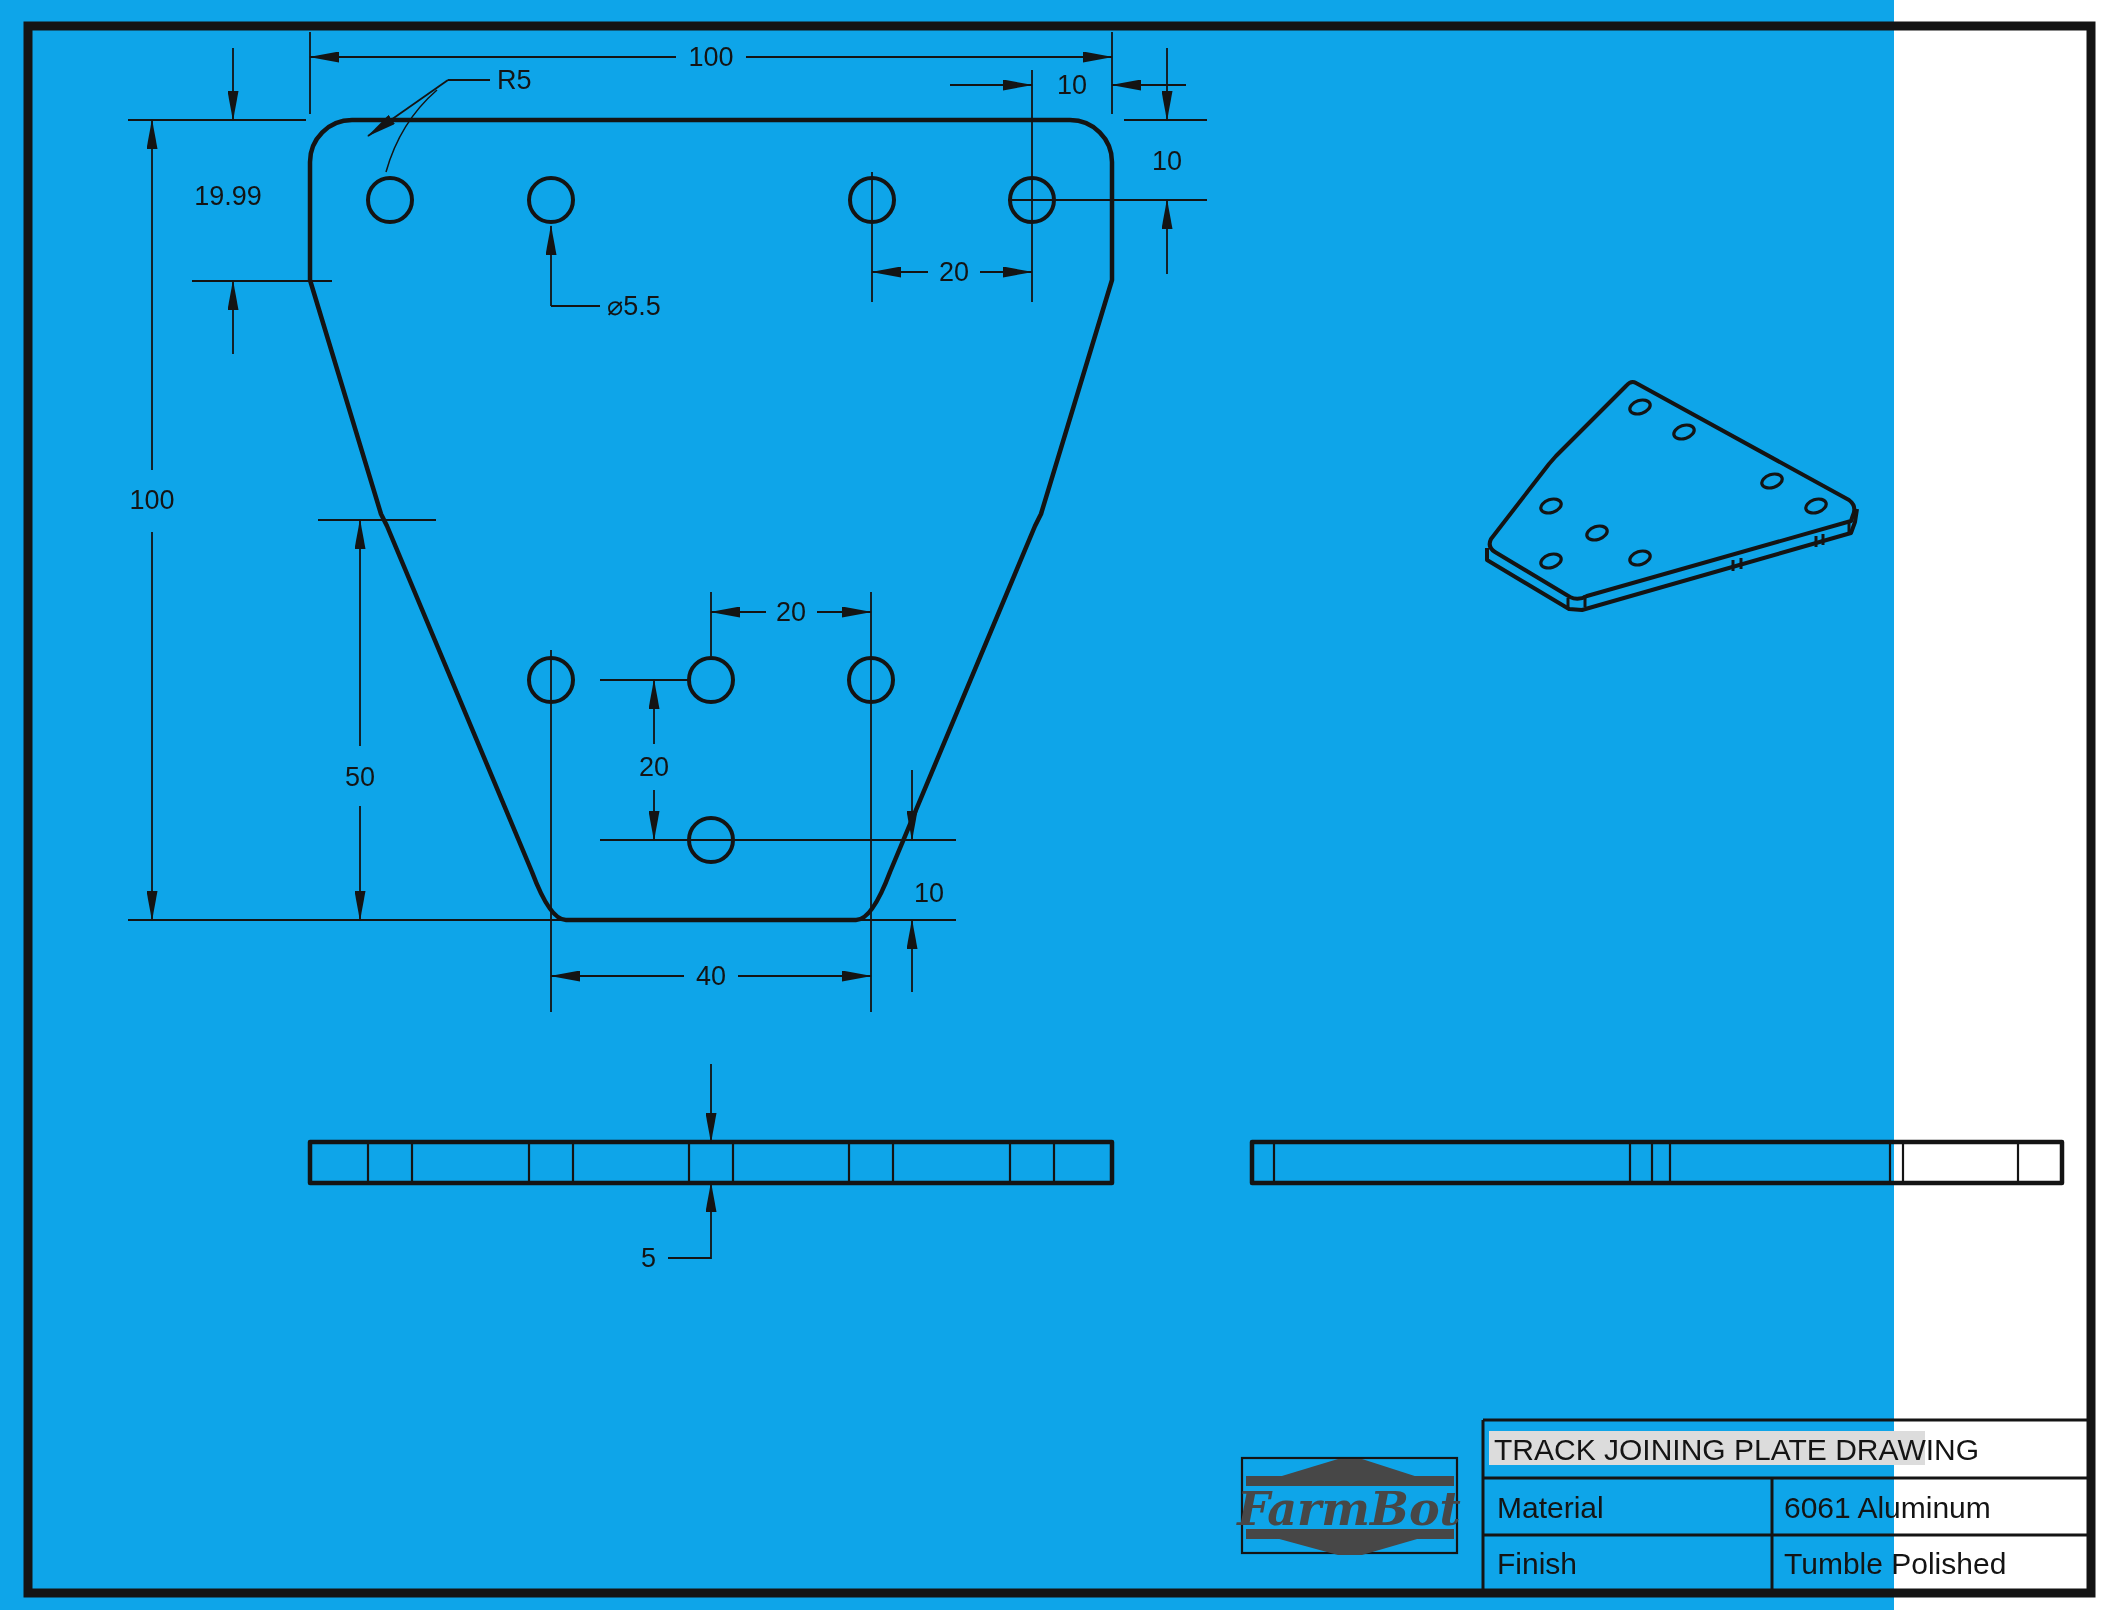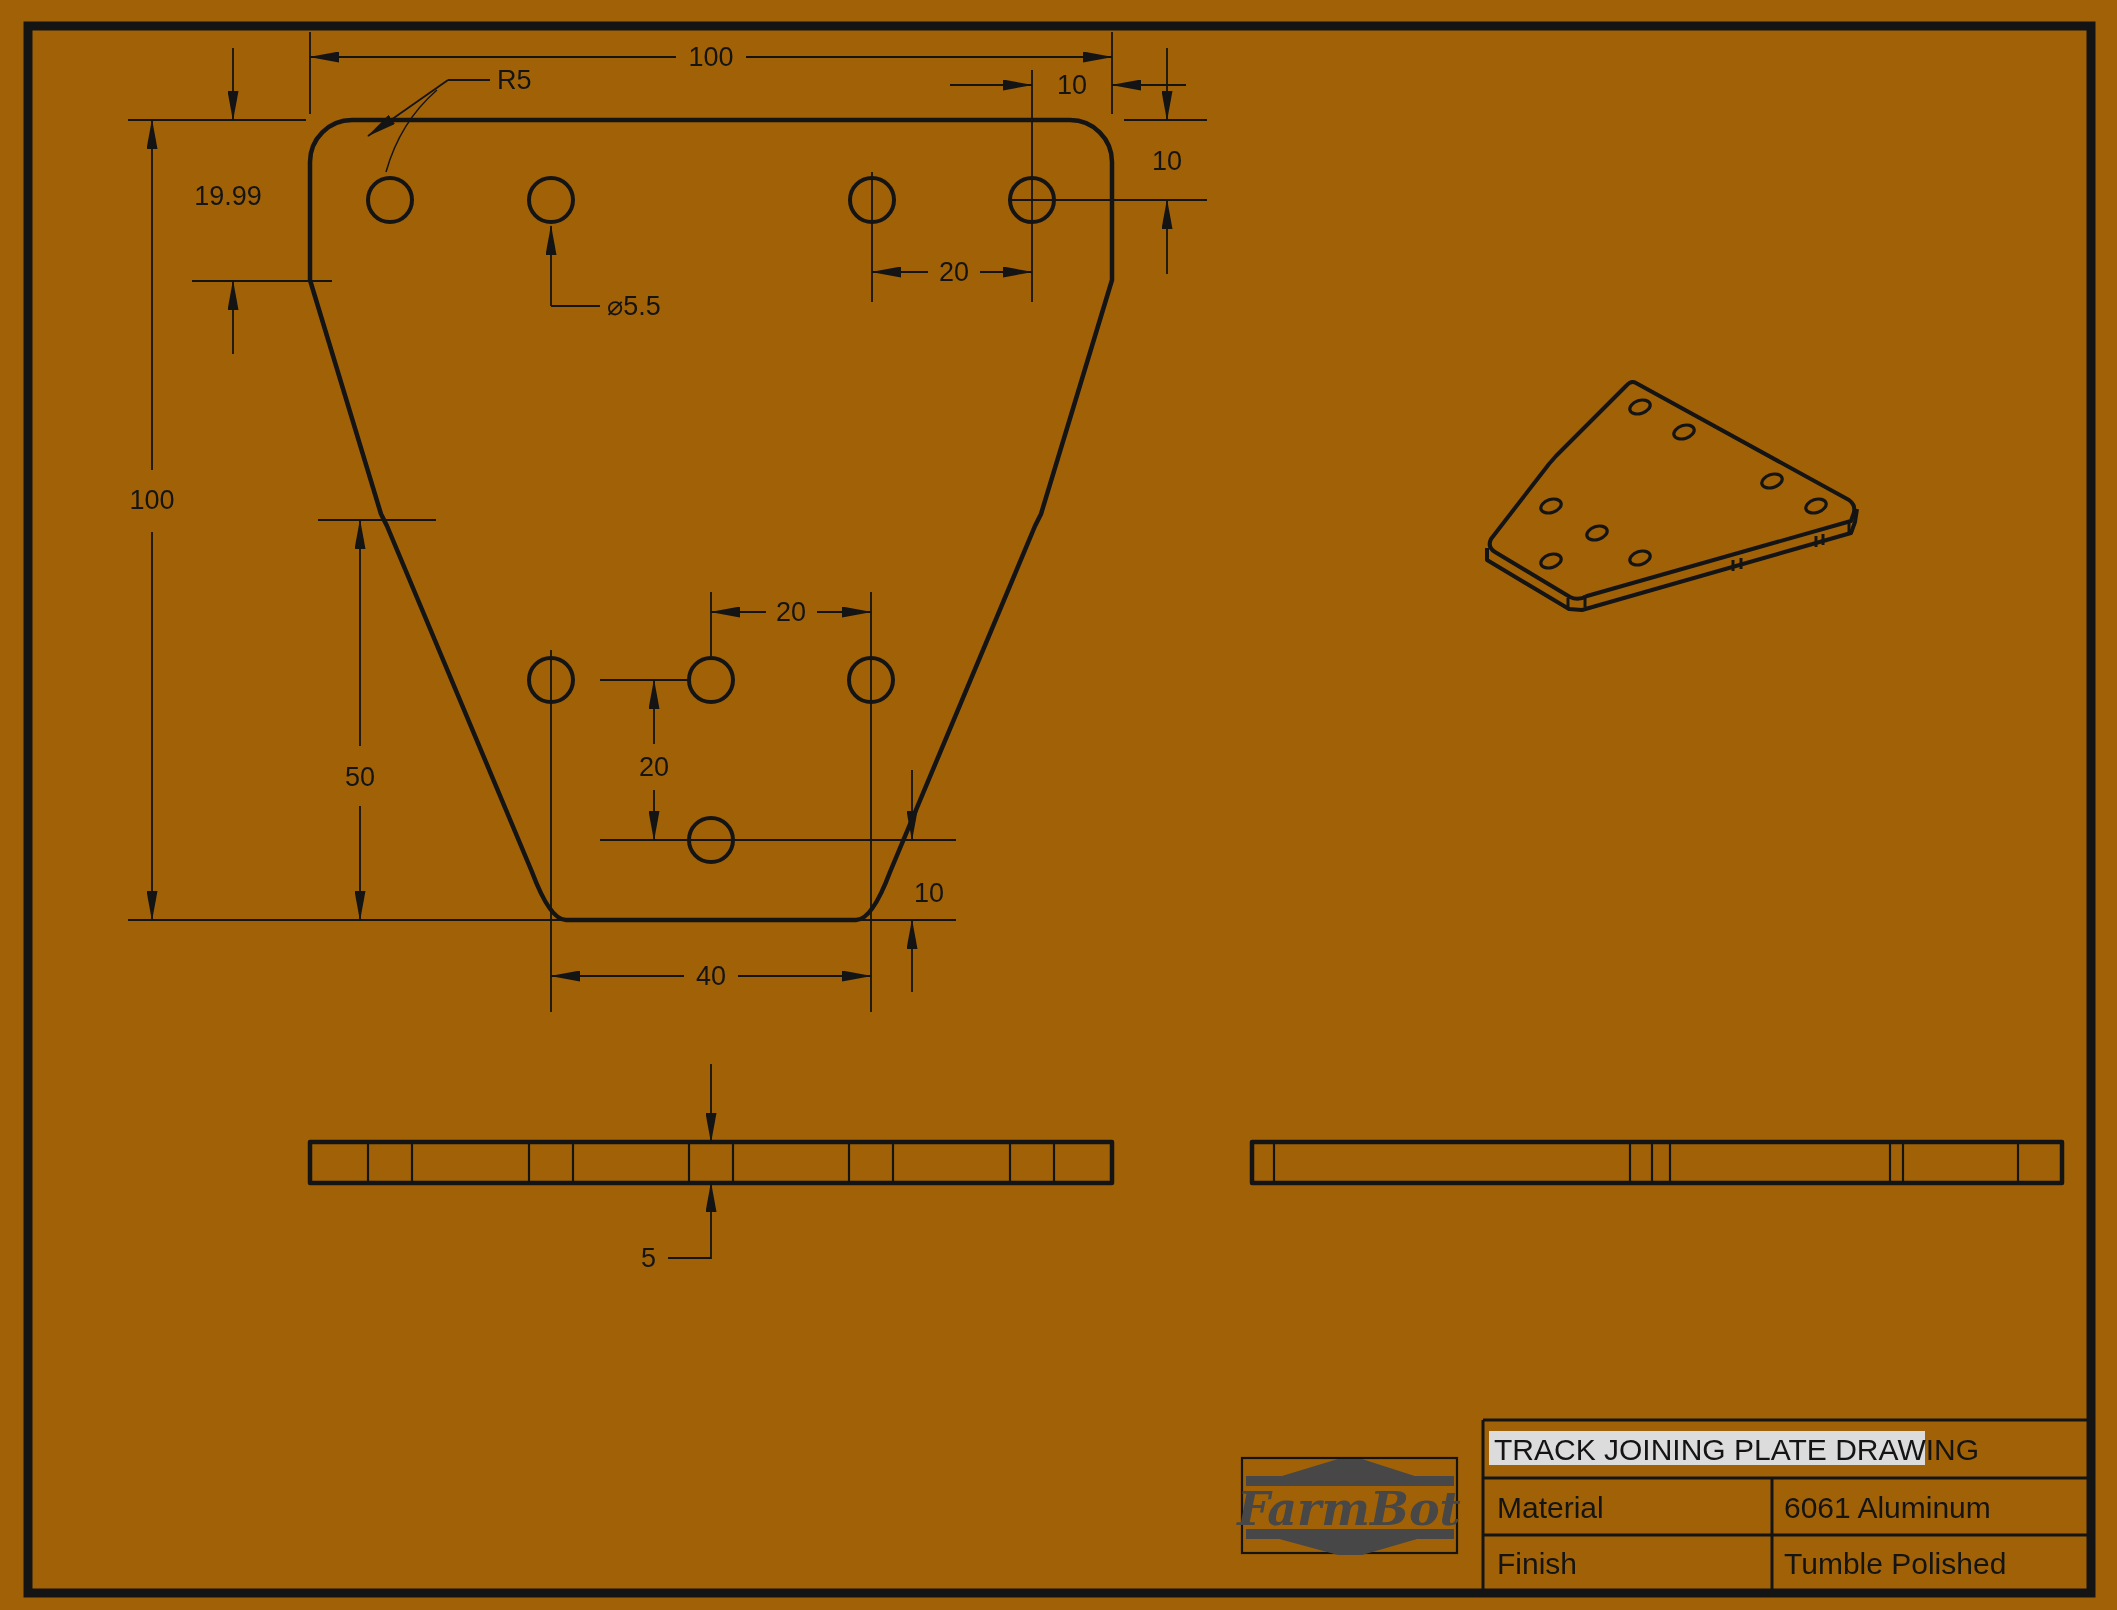--- a/index.html
+++ b/index.html
@@ -1,16 +1,16 @@
 <!DOCTYPE html>
 <html><head>
 <meta charset="utf-8">
 <style>
   html,body{margin:0;padding:0;background:#ffffff;}
-  .sheet{width:2117px;height:1610px;position:relative;background:#a16207;
+  .sheet{width:1894px;height:1610px;position:relative;background:#0ea5e9;
          font-family:"Liberation Sans", sans-serif;}
   svg{display:block;}
   .outline{fill:none;stroke:#141414;stroke-width:4.5;stroke-linejoin:round;}
   .hole{fill:none;stroke:#141414;stroke-width:4;}
   .dim{stroke:#141414;stroke-width:1.8;fill:none;}
   .hair{stroke:#141414;stroke-width:1.5;fill:none;}
   .midline{stroke:#141414;stroke-width:2.2;fill:none;}
   .tick{stroke:#141414;stroke-width:3;fill:none;}
   .iso{fill:none;stroke:#141414;stroke-width:4;stroke-linejoin:round;}
   .isohole{fill:none;stroke:#141414;stroke-width:3.2;}

